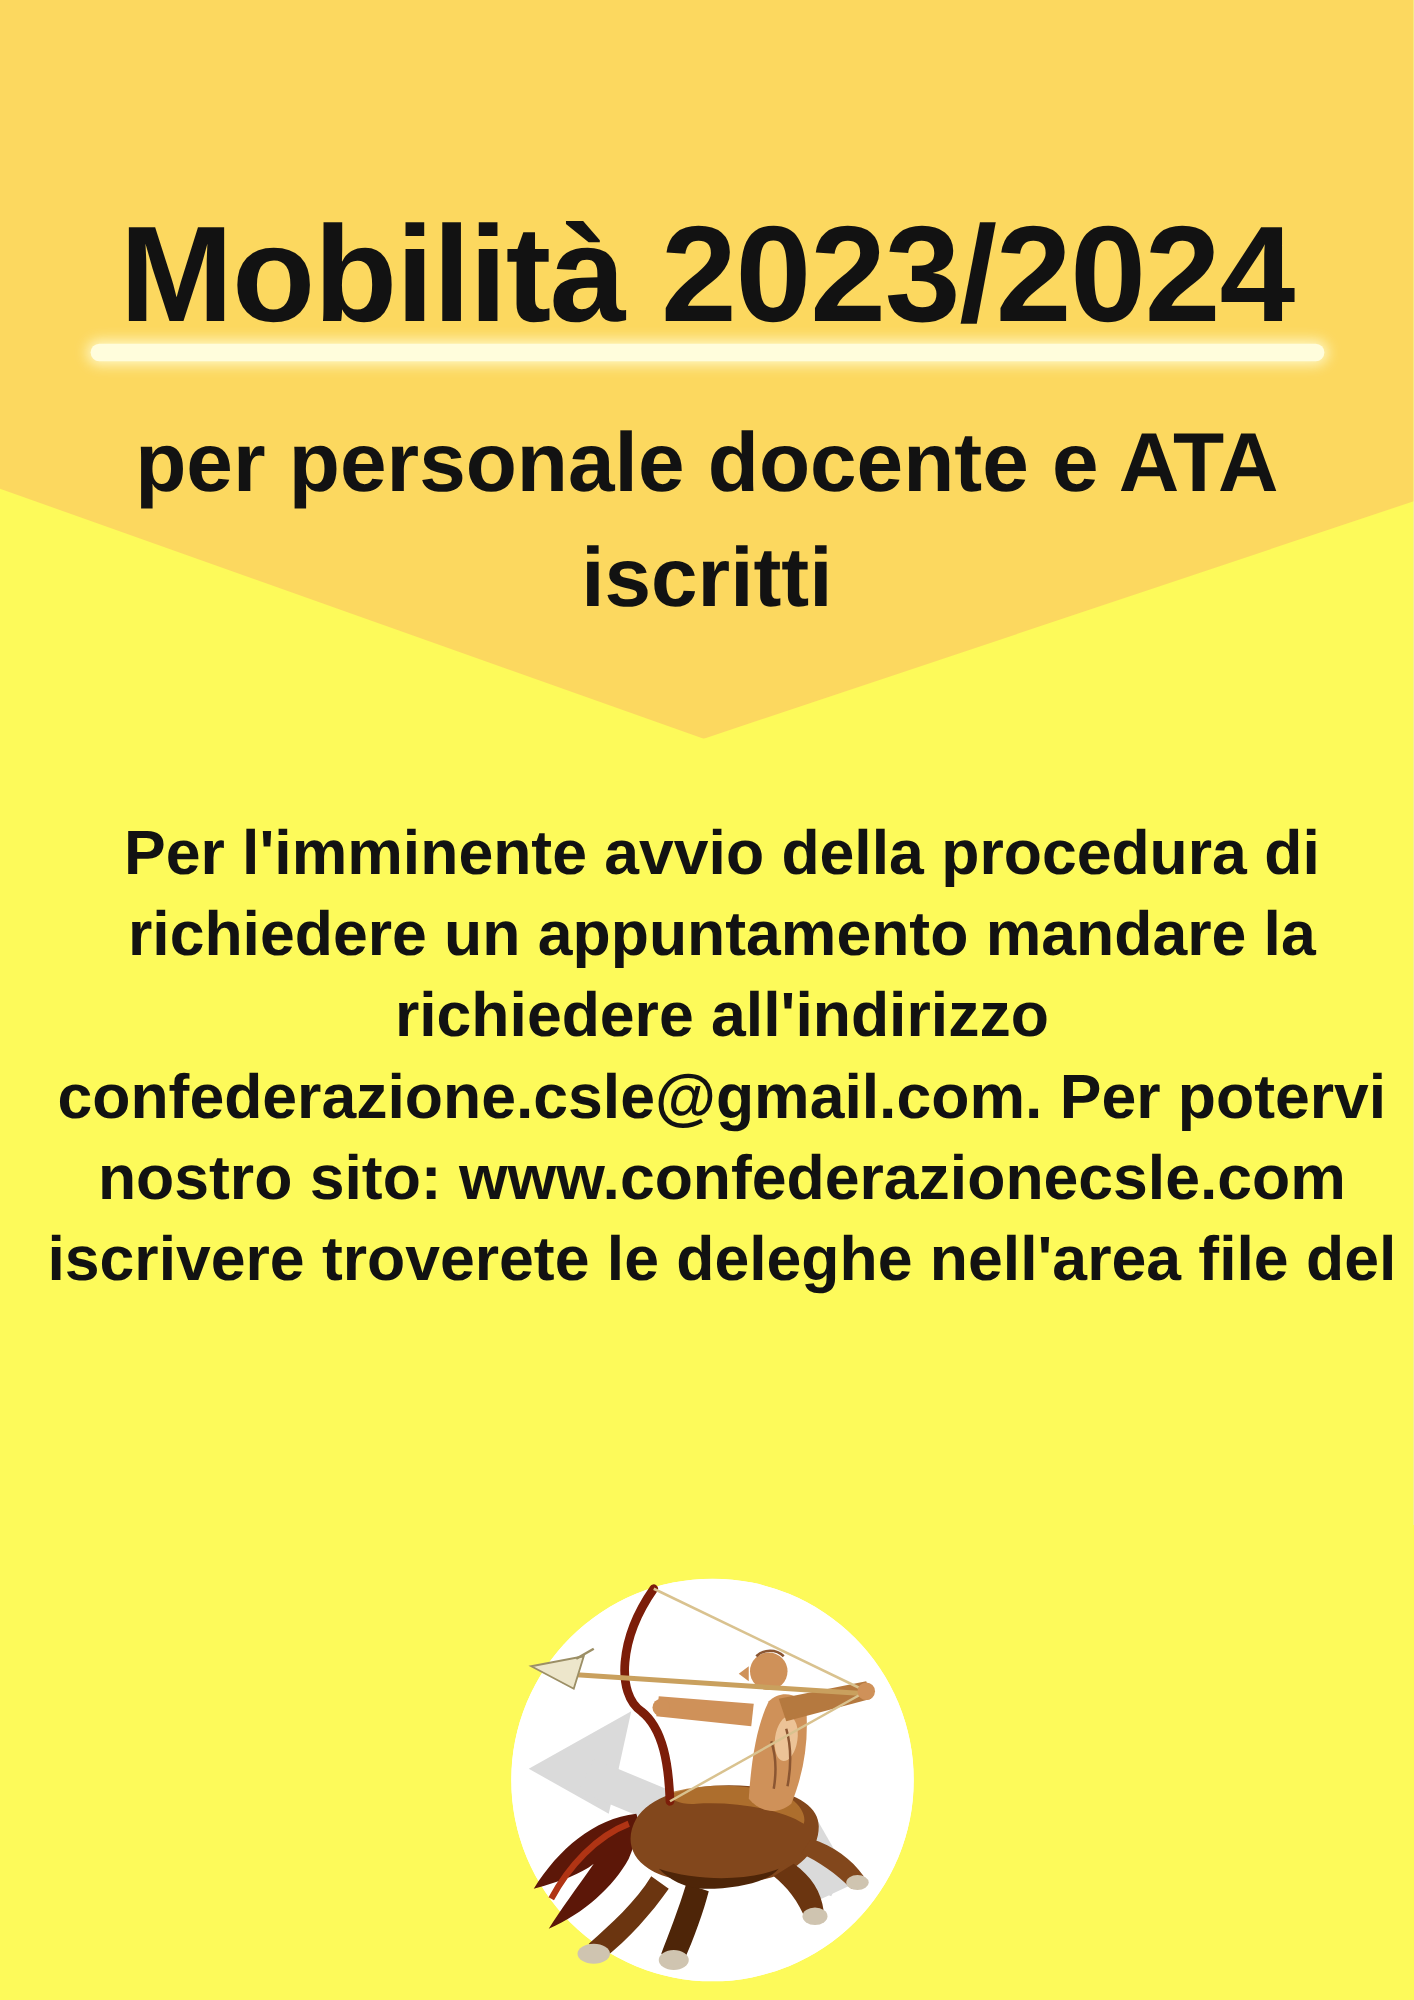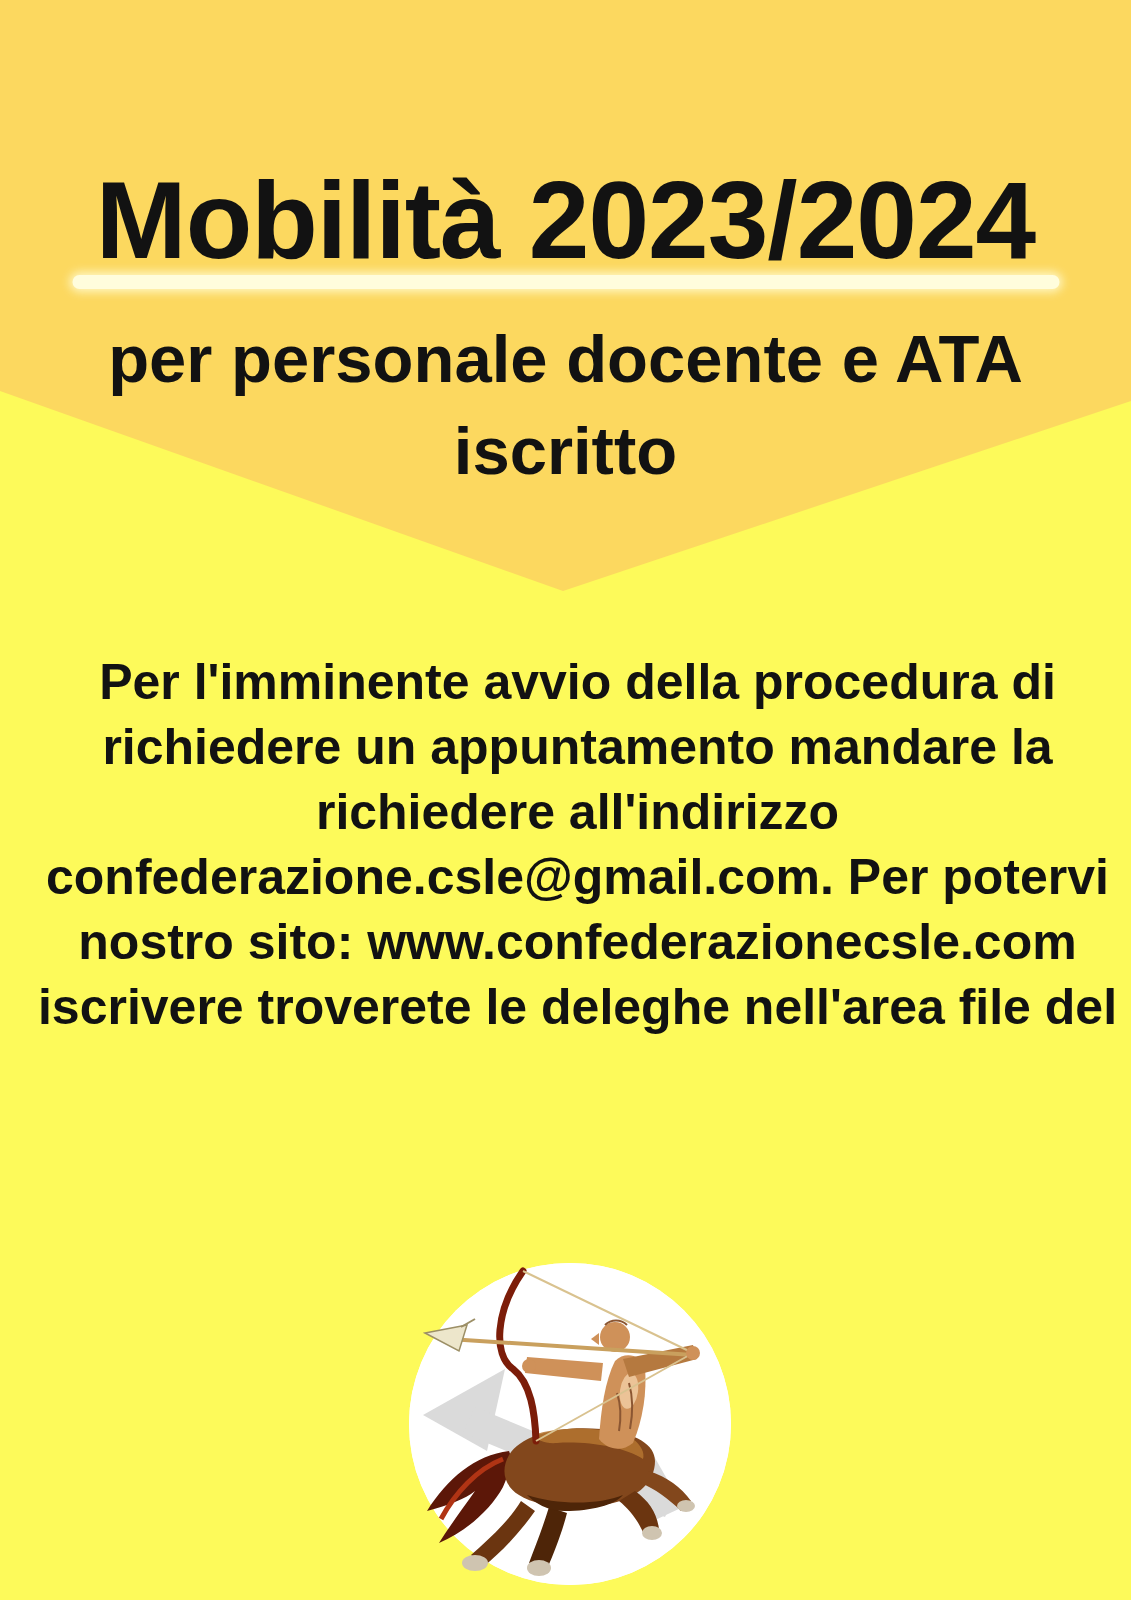--- a/index.html
+++ b/index.html
@@ -38,21 +38,21 @@
     left: 50%;
     transform: translateX(-50%);
     width: 987px;
     height: 14px;
     border-radius: 7px;
     background: var(--underline, #FFFDDC);
     box-shadow: 0 0 10px 3px rgba(255, 253, 215, 0.85);
   }
   .subtitle {
     position: absolute;
-    top: 313px; left: 0;
+    top: 325px; left: 0;
     width: 100%;
     text-align: center;
     font-size: 67px;
     line-height: 92px;
     font-weight: 700;
   }
   .body-text {
     position: absolute;
     top: 650px; left: 0;
     width: 100%;
@@ -80,21 +80,21 @@
 <div class="poster" style="--banner: #FCD85F; --background: #FDFA5A; --underline: #FFFDDC; --text: #121212;">
 
   <div class="banner"></div>
 
   <div class="title">Mobilità 2023/2024</div>
 
   <div class="title-underline"></div>
 
   <div class="subtitle">
     <div class="line">per personale docente e ATA</div>
-    <div class="line">iscritto</div>
+    <div class="line">iscritti</div>
   </div>
 
   <div class="body-text">
     <div class="line">Per l'imminente avvio della procedura di</div>
     <div class="line">richiedere un appuntamento mandare la</div>
     <div class="line">richiedere all'indirizzo</div>
     <div class="line">confederazione.csle@gmail.com. Per potervi</div>
     <div class="line">nostro sito: www.confederazionecsle.com</div>
     <div class="line">iscrivere troverete le deleghe nell'area file del</div>
   </div>

